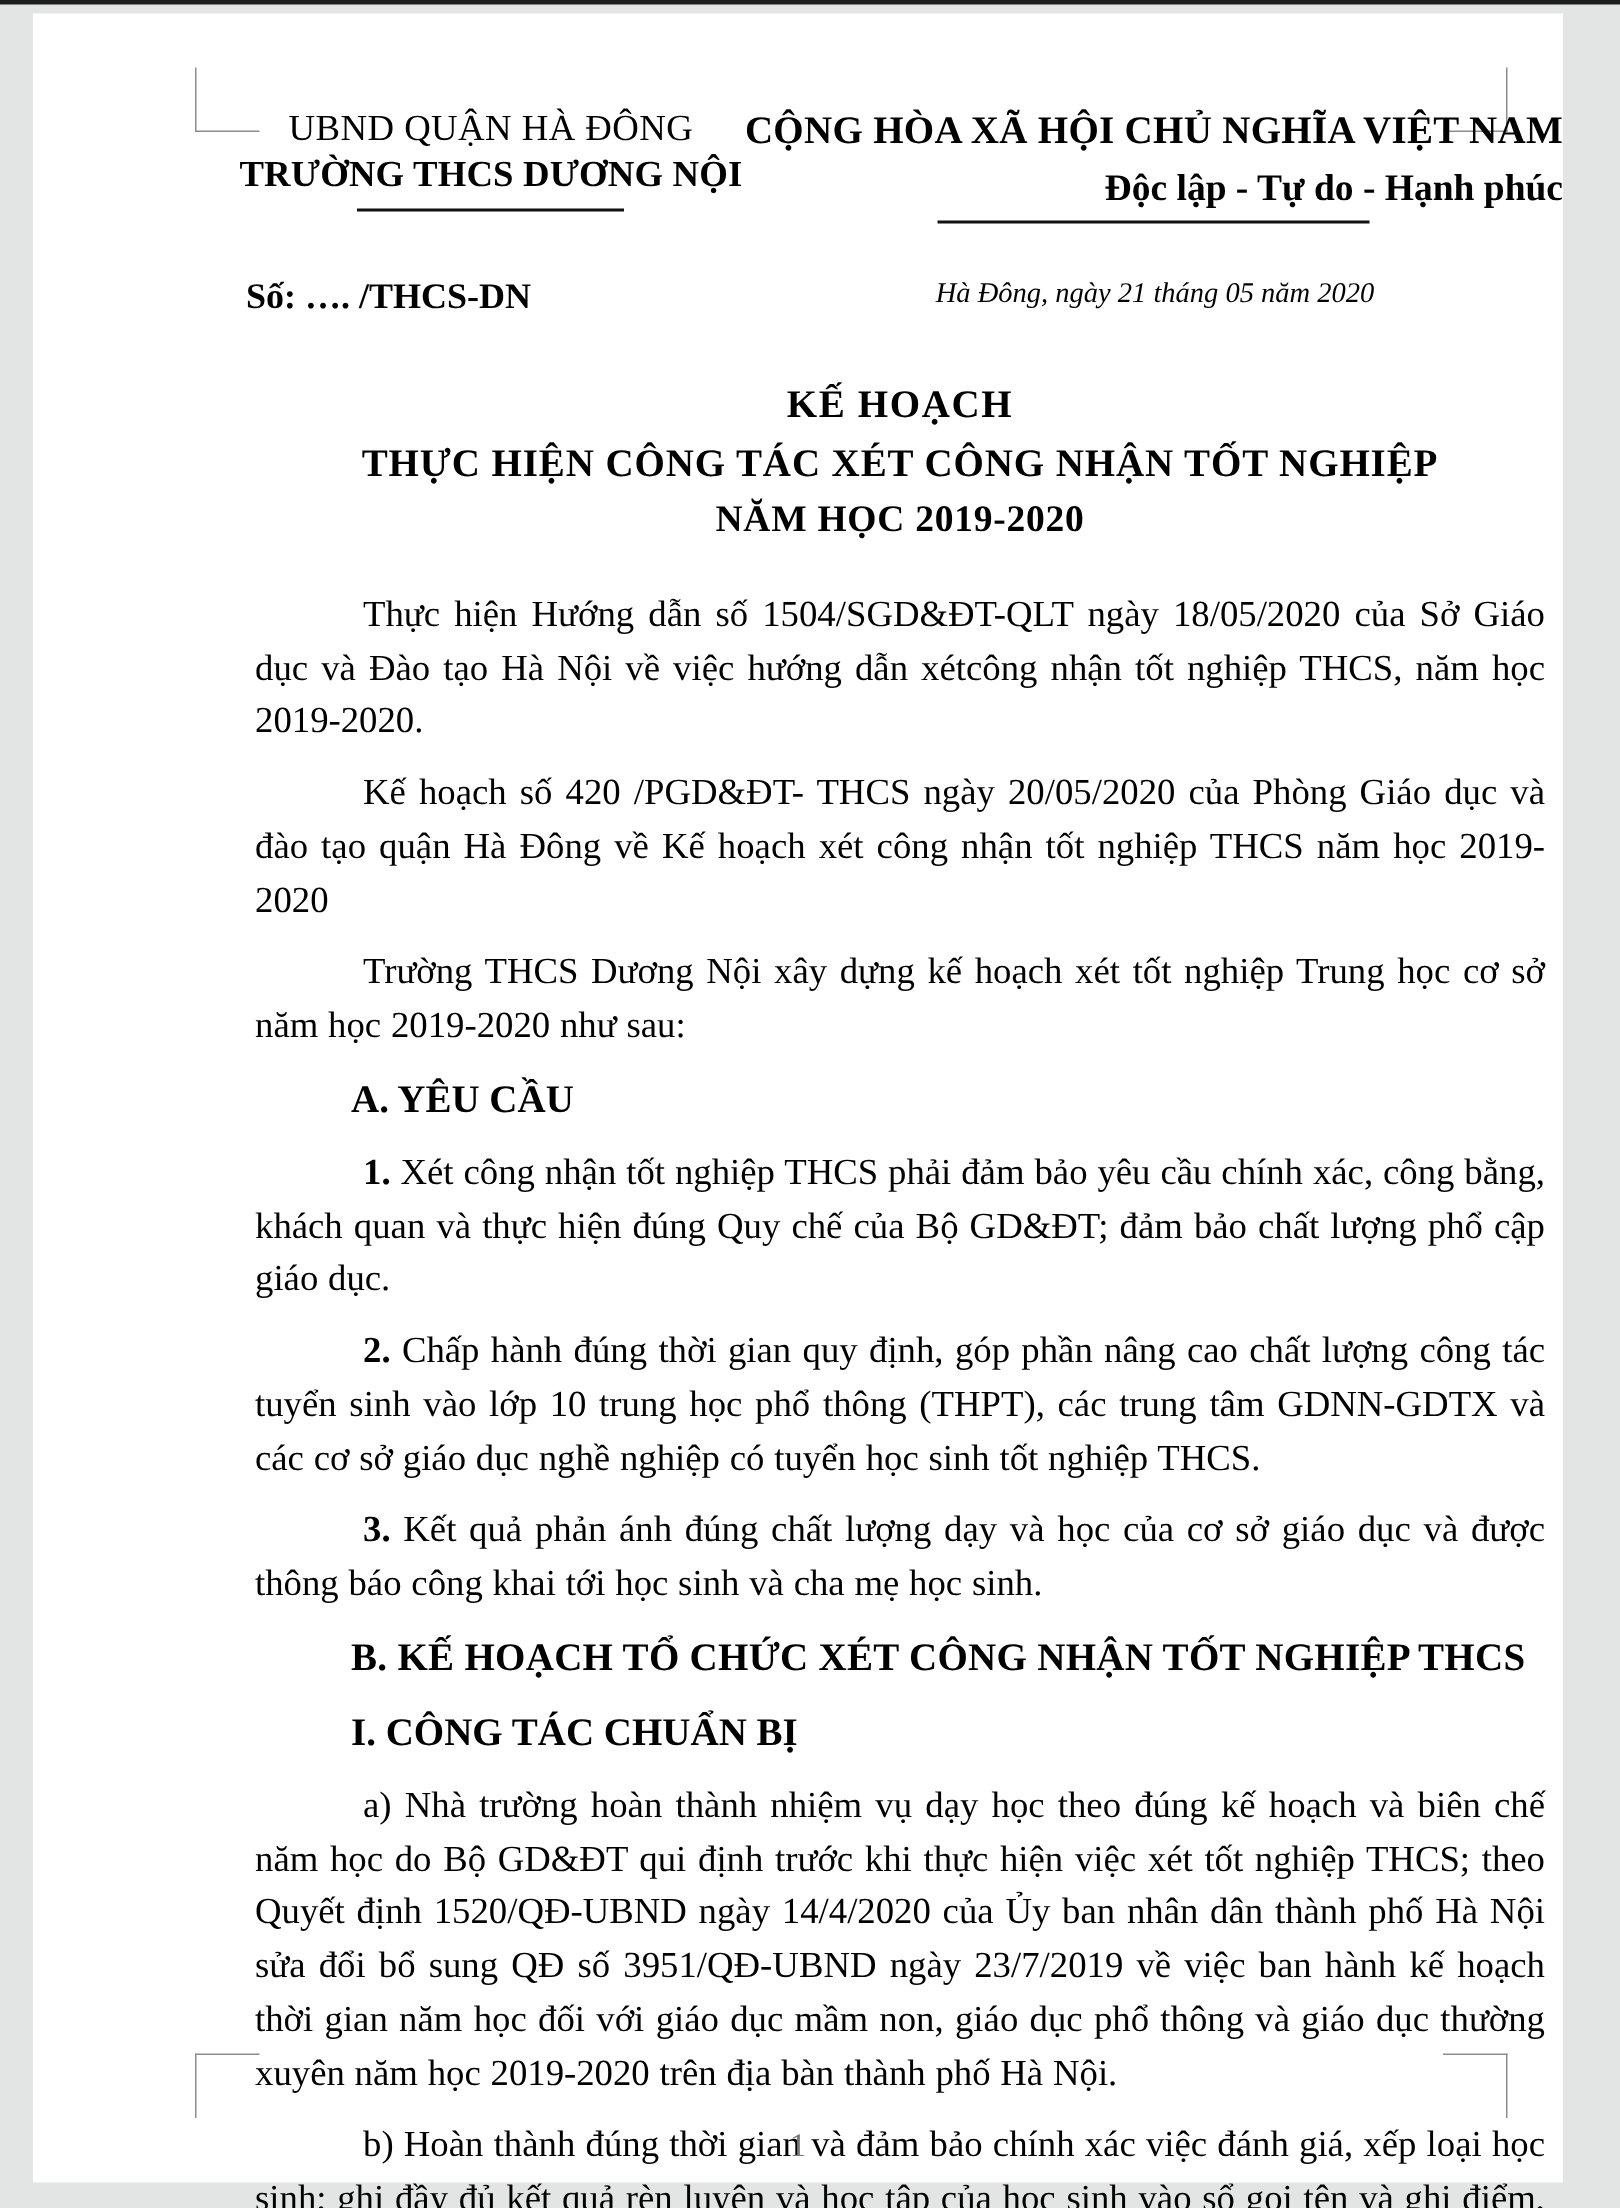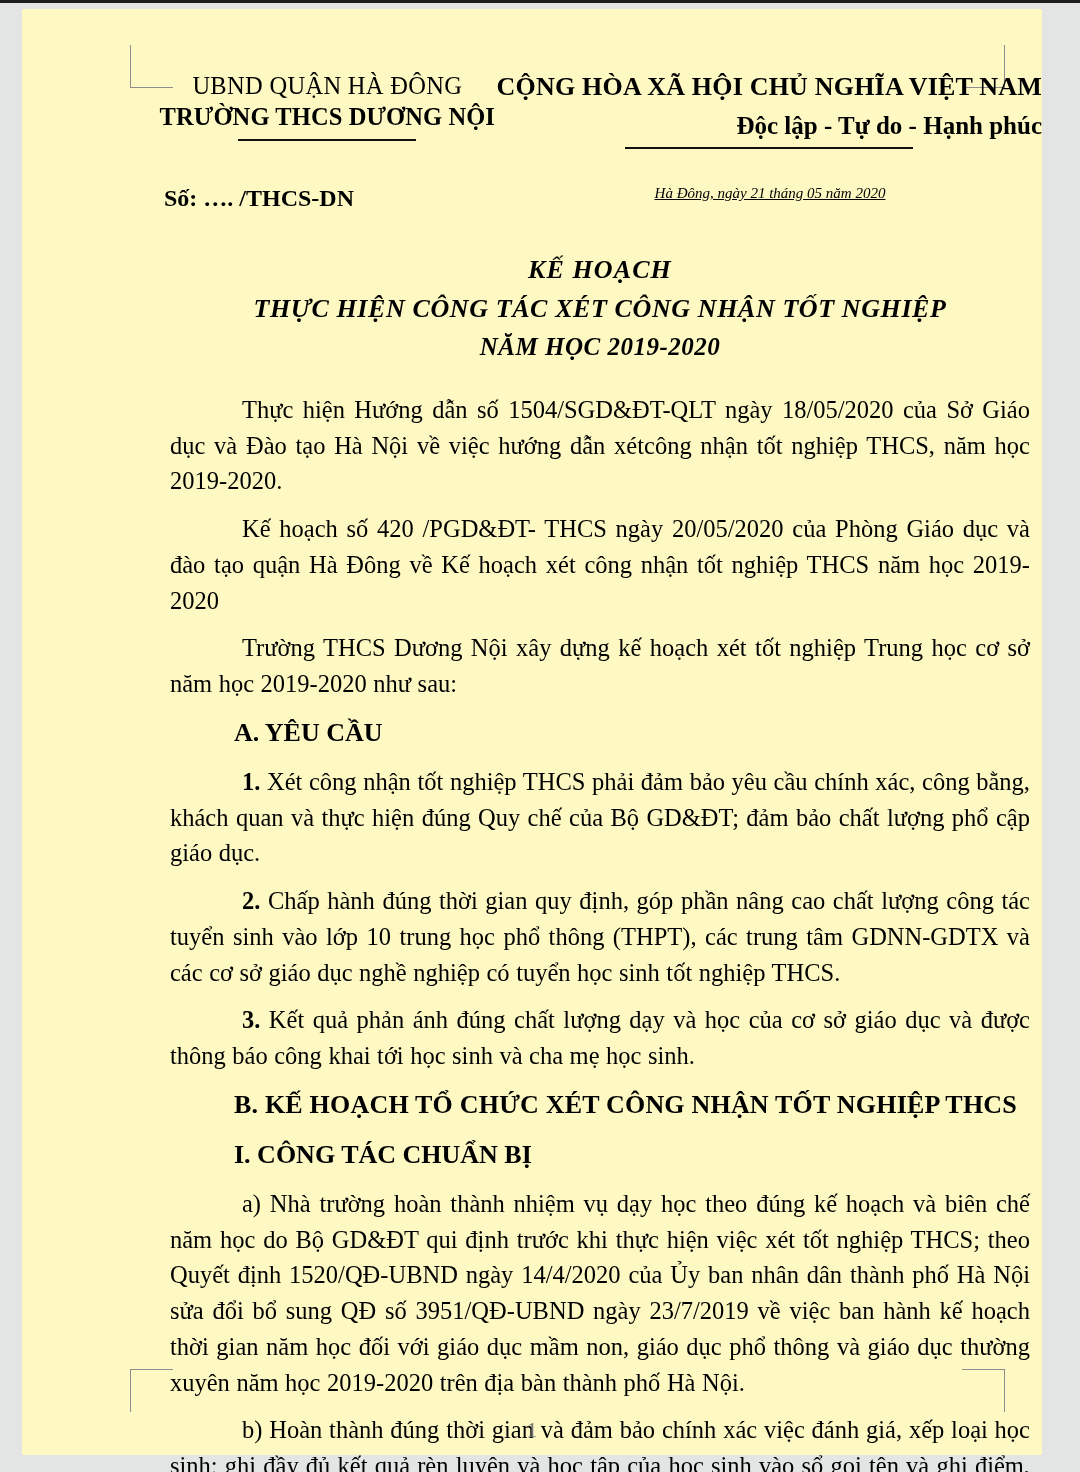--- a/index.html
+++ b/index.html
@@ -26,21 +26,21 @@
     width: 1080px;
     height: 3px;
     background: #1c1c1c;
   }
   .page {
     position: absolute;
     top: 9px;
     left: 22px;
     width: 1020px;
     height: 1446px;
-    background: #fef9c3;
+    background: #ffffff;
     box-sizing: border-box;
   }
   
   .crop {
     position: absolute;
     border-color: #8d8d8d;
     border-style: solid;
     border-width: 0;
   }
   .crop.tl { top: 36px;  left: 108px;  width: 42px; height: 42px; border-left-width: 1px; border-bottom-width: 1px; }
@@ -110,30 +110,28 @@
   .meta-left {
     width: 340px;
     font-size: 24px;
     padding-left: 6px;
     box-sizing: border-box;
     font-weight: bold;
   }
   .meta-right {
     flex: 1;
     text-align: center;
-    font-size: 15px;
+    font-size: 19px;
     font-style: italic;
-    text-decoration: underline;
   }
 
   
   .titleblock {
     margin-top: 38px;
     text-align: center;
-    font-style: italic;
   }
   .title-l1 {
     font-size: 26px;
     font-weight: bold;
     letter-spacing: 1.1px;
     line-height: 1.5;
   }
   .title-l2 {
     font-size: 26px;
     font-weight: bold;

